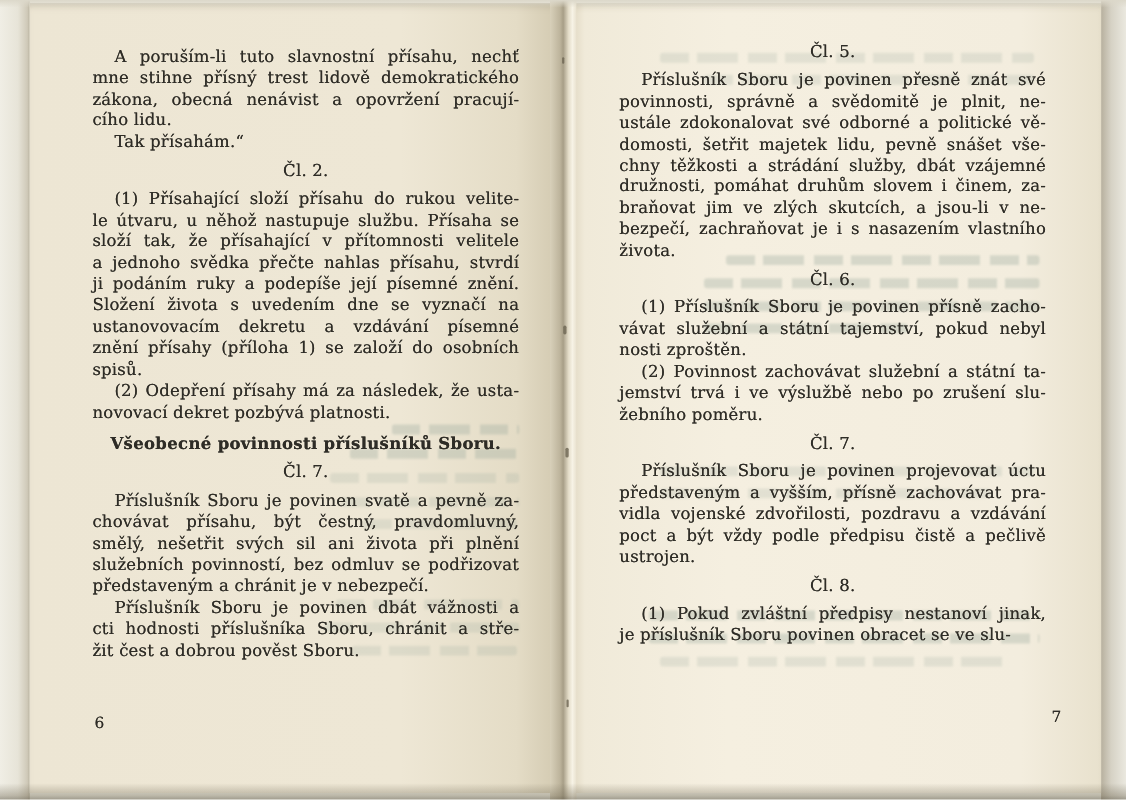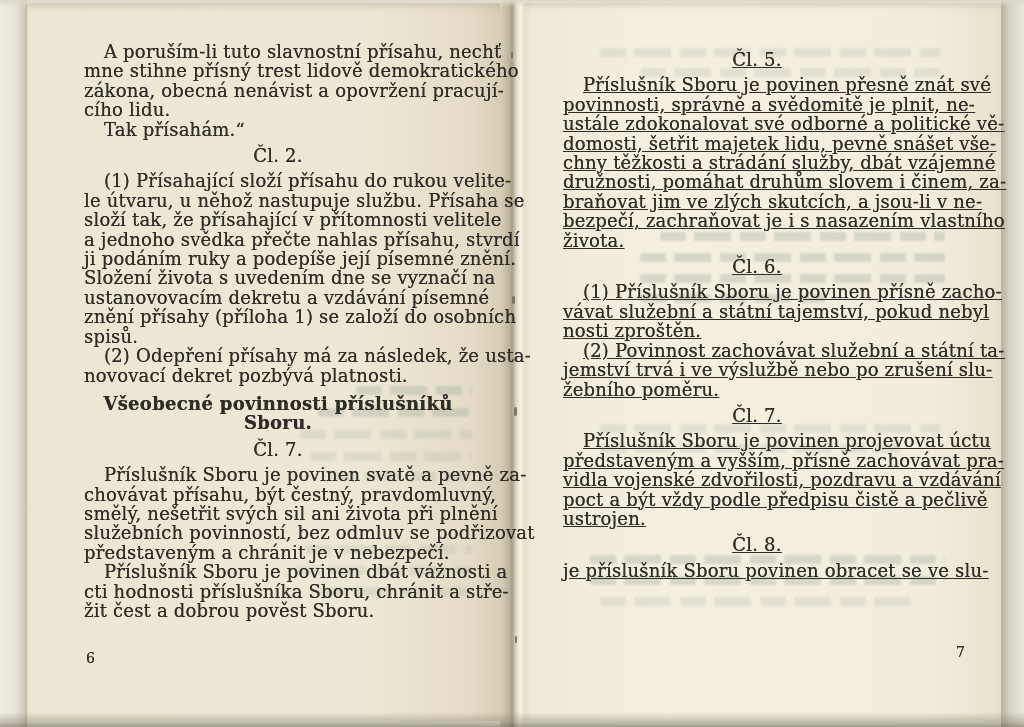--- a/index.html
+++ b/index.html
@@ -37,24 +37,24 @@
     left:517px;width:484px;
     background:linear-gradient(to right,#ddd4bd 0%,#f0ead9 3%,#f5efe0 30%,#f3edde 85%,#e8e1cd 100%);
     box-shadow:inset 0 6px 8px -6px rgba(120,112,90,.45);
   }
   #gutter{
     position:absolute;left:500px;top:0;width:24px;height:727px;
     background:linear-gradient(to right,#d8d0ba 0%,#bdb49c 38%,#a79e87 50%,#e3dcc8 70%,#f7f3e6 85%,#e9e2cf 100%);
   }
   .stitch{position:absolute;background:#6b6451;border-radius:2px;opacity:.8;}
   
-  .text-col{position:absolute;width:388px;font-size:18px;line-height:19.4px;
+  .text-col{position:absolute;width:388px;font-size:15px;line-height:19.4px;
     letter-spacing:.2px;text-shadow:0 0 .5px rgba(46,44,38,.85);}
   #left-text{left:84px;top:42px;}
-  #right-text{left:563px;top:43px;text-decoration:underline;}
+  #right-text{left:563px;top:31px;}
   .paragraph{margin:0;}
   .line{text-align:justify;text-align-last:justify;white-space:nowrap;}
   .line.last{text-align-last:left;}
   .line.first{text-indent:20px;}
   .article-heading{text-align:center;margin:7px 0 6px;}
   .section-heading{text-align:center;font-weight:bold;margin:9px 0 3px;letter-spacing:.3px;}
   .page-number{position:absolute;font-size:14px;text-shadow:0 0 .5px rgba(46,44,38,.8);}
   #page-number-left{left:86px;top:650px;}
   #page-number-right{left:956px;top:644px;}
   
@@ -170,20 +170,21 @@
       <div class="article-heading">Čl. 7.</div>
       <div class="paragraph">
         <div class="line first">Příslušník Sboru je povinen projevovat úctu</div>
         <div class="line">představeným a vyšším, přísně zachovávat pra-</div>
         <div class="line">vidla vojenské zdvořilosti, pozdravu a vzdávání</div>
         <div class="line">poct a být vždy podle předpisu čistě a pečlivě</div>
         <div class="line last">ustrojen.</div>
       </div>
       <div class="article-heading">Čl. 8.</div>
       <div class="paragraph">
+        <div class="line first">(1) Pokud zvláštní předpisy nestanoví jinak,</div>
         <div class="line last">je příslušník Sboru povinen obracet se ve slu-</div>
       </div>
     </div>
 
   <div id="page-number-left" class="page-number">6</div>
   <div id="page-number-right" class="page-number">7</div>
 
   <div id="top-edge"></div>
   <div id="bottom-edge"></div>
 </div>

